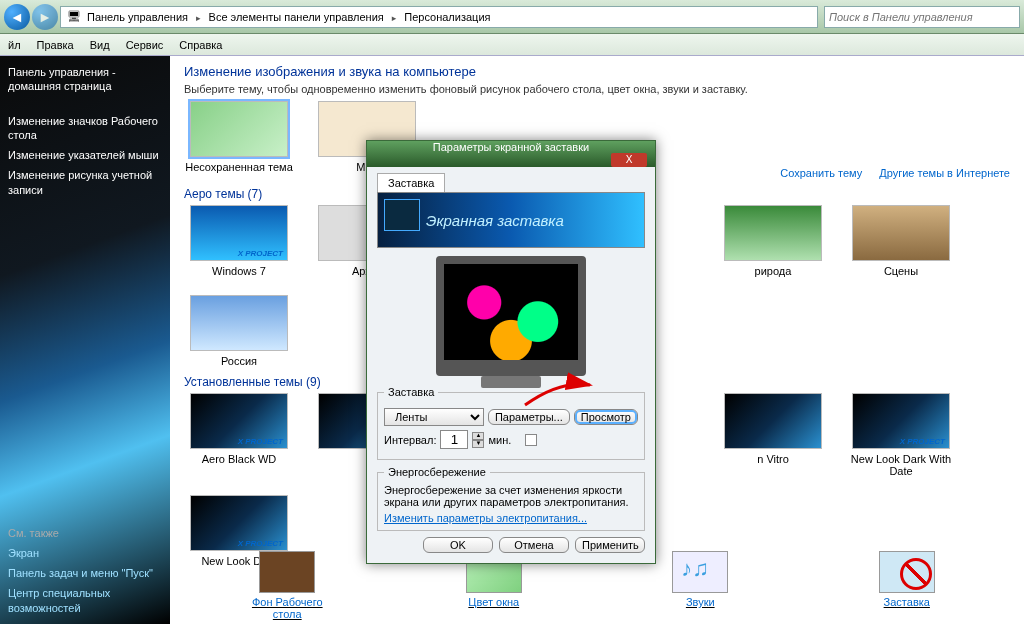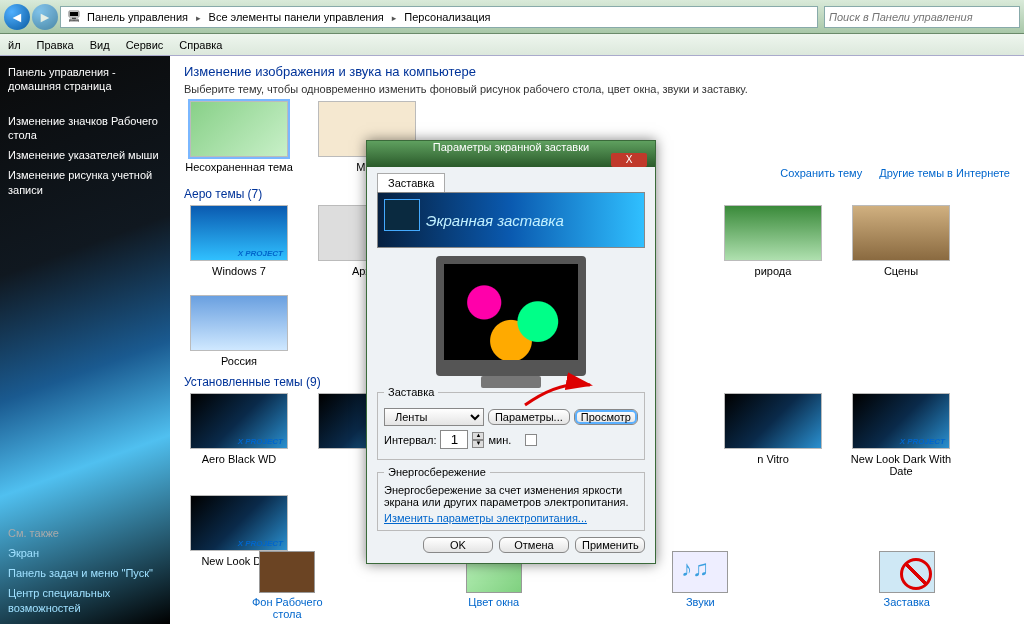--- a/index.html
+++ b/index.html
@@ -33,21 +33,21 @@
 .content .sub { font-size: 11px; color:#333; margin-bottom: 6px; }
 .section-title { color:#003399; font-size: 12px; margin: 8px 0 4px; }
 .themes-row { display:flex; gap: 18px; flex-wrap: wrap; }
 .theme { width: 110px; text-align:center; font-size:11px; }
 .theme .thumb { width: 98px; height: 56px; margin: 0 auto 4px; background: #ddd; border: 1px solid #bbb; position:relative; }
 .theme .thumb::after { content:""; position:absolute; right:-8px; top:-8px; width:98px; height:68px; background:rgba(200,220,240,.6); border:1px solid #bbb; z-index:-1; }
 .theme.selected .thumb { outline: 2px solid #7ab7ff; }
 .rightlinks { text-align:right; font-size:11px; color:#0066cc; margin-top:-6px; }
 .rightlinks span { margin-left: 14px; cursor:pointer; }
 
-.bottom-row { position:absolute; bottom: 4px; left: 14px; right: 14px; display:flex; justify-content:space-around; }
+.bottom-row { position:absolute; bottom: 4px; left: 14px; right: 14px; display:flex; justify-content:space-around;text-decoration:underline; }
 .bottom-item { width: 100px; text-align:center; font-size:11px; color:#0066cc; }
 .bottom-item .sq { width:56px; height:42px; margin:0 auto 3px; background:#6b4423; border:1px solid #999; position:relative; }
 .bottom-item.color .sq { background: linear-gradient(135deg,#b8f0b8,#7fd07f); }
 .bottom-item.sound .sq { background: #eef; }
 .bottom-item.sound .sq::before { content:"♪♫"; color:#3a9fe0; font-size:22px; position:absolute; left:8px; top:4px; }
 .bottom-item.saver .sq { background: #cfe8f5; }
 .bottom-item.saver .sq::after { content:""; position:absolute; width:26px; height:26px; border:3px solid #d00; border-radius:50%; right:2px; bottom:2px; background:linear-gradient(45deg, transparent 45%, #d00 45%, #d00 55%, transparent 55%); }
 
 
 .dialog { position:absolute; left:366px; top:140px; width:290px; background:#eef2f5; border:1px solid #3a6a3a; box-shadow: 0 0 12px rgba(0,0,0,.5); font-size:11px; z-index:50; }

